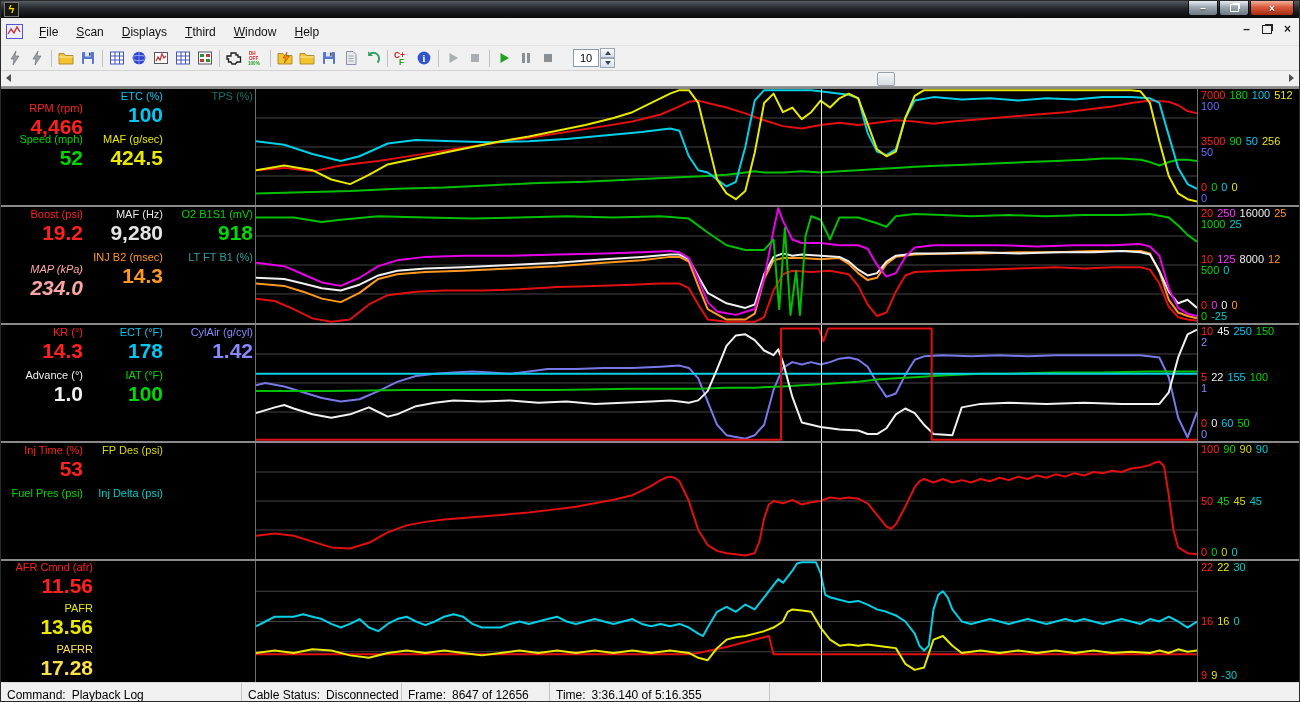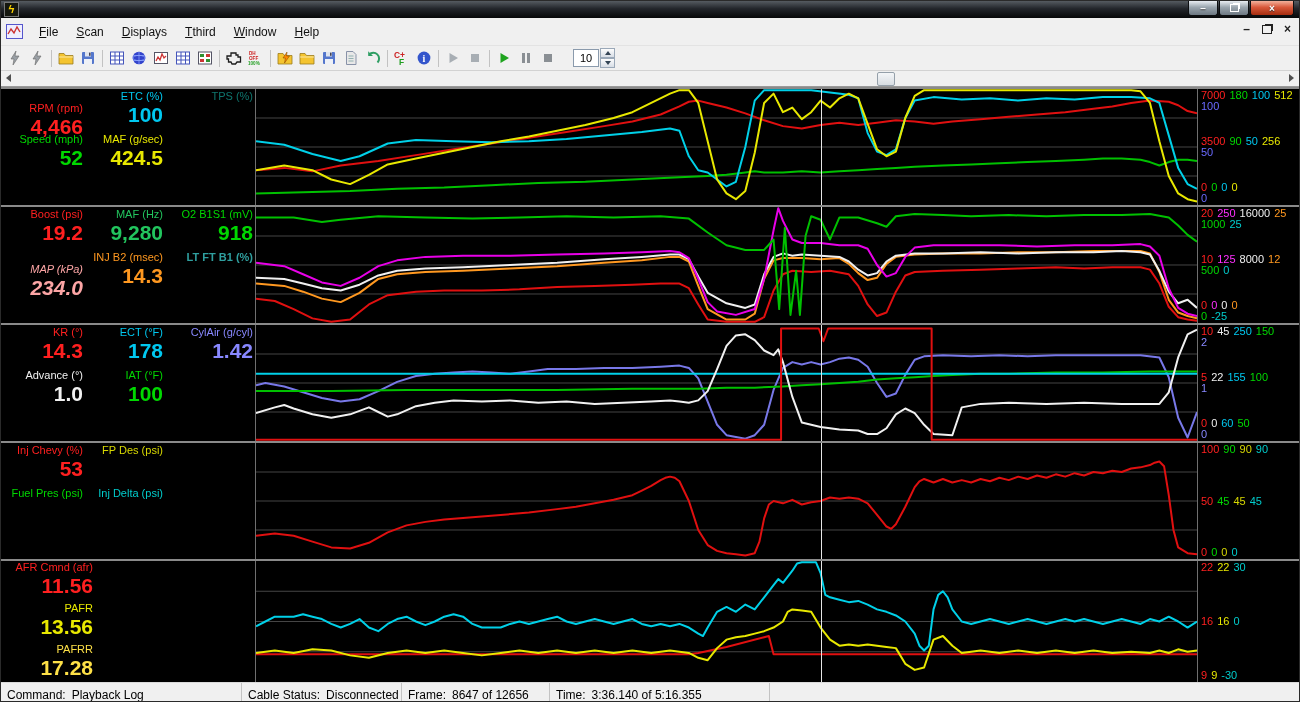--- a/index.html
+++ b/index.html
@@ -338,37 +338,37 @@
             <div><span class="axv" style="color: rgb(106, 106, 255);">0</span></div>
           </div>
         </div>
       </div>
       <div class="pane" style="height: 116px;">
         <div class="labels">
           <div class="cell" style="left: 2px; width: 80px; top: 1px; color: rgb(255, 32, 32);">
             <span class="plabel">Boost (psi)</span>
             <span class="pvalue">19.2</span>
           </div>
-          <div class="cell" style="left: 84px; width: 78px; top: 1px; color: #22c55e;">
+          <div class="cell" style="left: 84px; width: 78px; top: 1px; color: #e5e5e5;">
             <span class="plabel">MAF (Hz)</span>
             <span class="pvalue">9,280</span>
           </div>
           <div class="cell" style="left: 164px; width: 88px; top: 1px; color: rgb(0, 216, 0);">
             <span class="plabel">O2 B1S1 (mV)</span>
             <span class="pvalue">918</span>
           </div>
           <div class="cell" style="left: 2px; width: 80px; top: 56px; color: #fca5a5; font-style: italic;">
             <span class="plabel">MAP (kPa)</span>
             <span class="pvalue">234.0</span>
           </div>
           <div class="cell" style="left: 84px; width: 78px; top: 44px; color: rgb(255, 152, 32);">
             <span class="plabel">INJ B2 (msec)</span>
             <span class="pvalue">14.3</span>
           </div>
-          <div class="cell" style="left: 164px; width: 88px; top: 44px; color: rgb(47, 159, 159); font-weight: bold;">
+          <div class="cell" style="left: 164px; width: 88px; top: 44px; color: rgb(47, 159, 159);">
             <span class="plabel">LT FT B1 (%)</span>
             <span class="pvalue"></span>
           </div>
         </div>
         <div class="plot">
           <svg class="traces" viewBox="0 0 100 100" preserveAspectRatio="none">
             <g>
               <line x1="0" y1="25" x2="100" y2="25" stroke="#454545" stroke-width="1" vector-effect="non-scaling-stroke"></line>
               <line x1="0" y1="50" x2="100" y2="50" stroke="#454545" stroke-width="1" vector-effect="non-scaling-stroke"></line>
               <line x1="0" y1="75" x2="100" y2="75" stroke="#454545" stroke-width="1" vector-effect="non-scaling-stroke"></line>
@@ -445,21 +445,21 @@
           </div>
           <div class="axrow">
             <div><span class="axv" style="color: rgb(255, 32, 32);">0</span><span class="axv" style="color: rgb(240, 240, 240);">0</span><span class="axv" style="color: rgb(0, 200, 240);">60</span><span class="axv" style="color: rgb(0, 216, 0);">50</span></div>
             <div><span class="axv" style="color: rgb(136, 136, 255);">0</span></div>
           </div>
         </div>
       </div>
       <div class="pane" style="height: 116px;">
         <div class="labels">
           <div class="cell" style="left: 2px; width: 80px; top: 1px; color: rgb(255, 32, 32);">
-            <span class="plabel">Inj Chevy (%)</span>
+            <span class="plabel">Inj Time (%)</span>
             <span class="pvalue">53</span>
           </div>
           <div class="cell" style="left: 84px; width: 78px; top: 1px; color: rgb(216, 216, 0);">
             <span class="plabel">FP Des (psi)</span>
             <span class="pvalue"></span>
           </div>
           <div class="cell" style="left: 2px; width: 80px; top: 44px; color: rgb(0, 216, 0);">
             <span class="plabel">Fuel Pres (psi)</span>
             <span class="pvalue"></span>
           </div>

